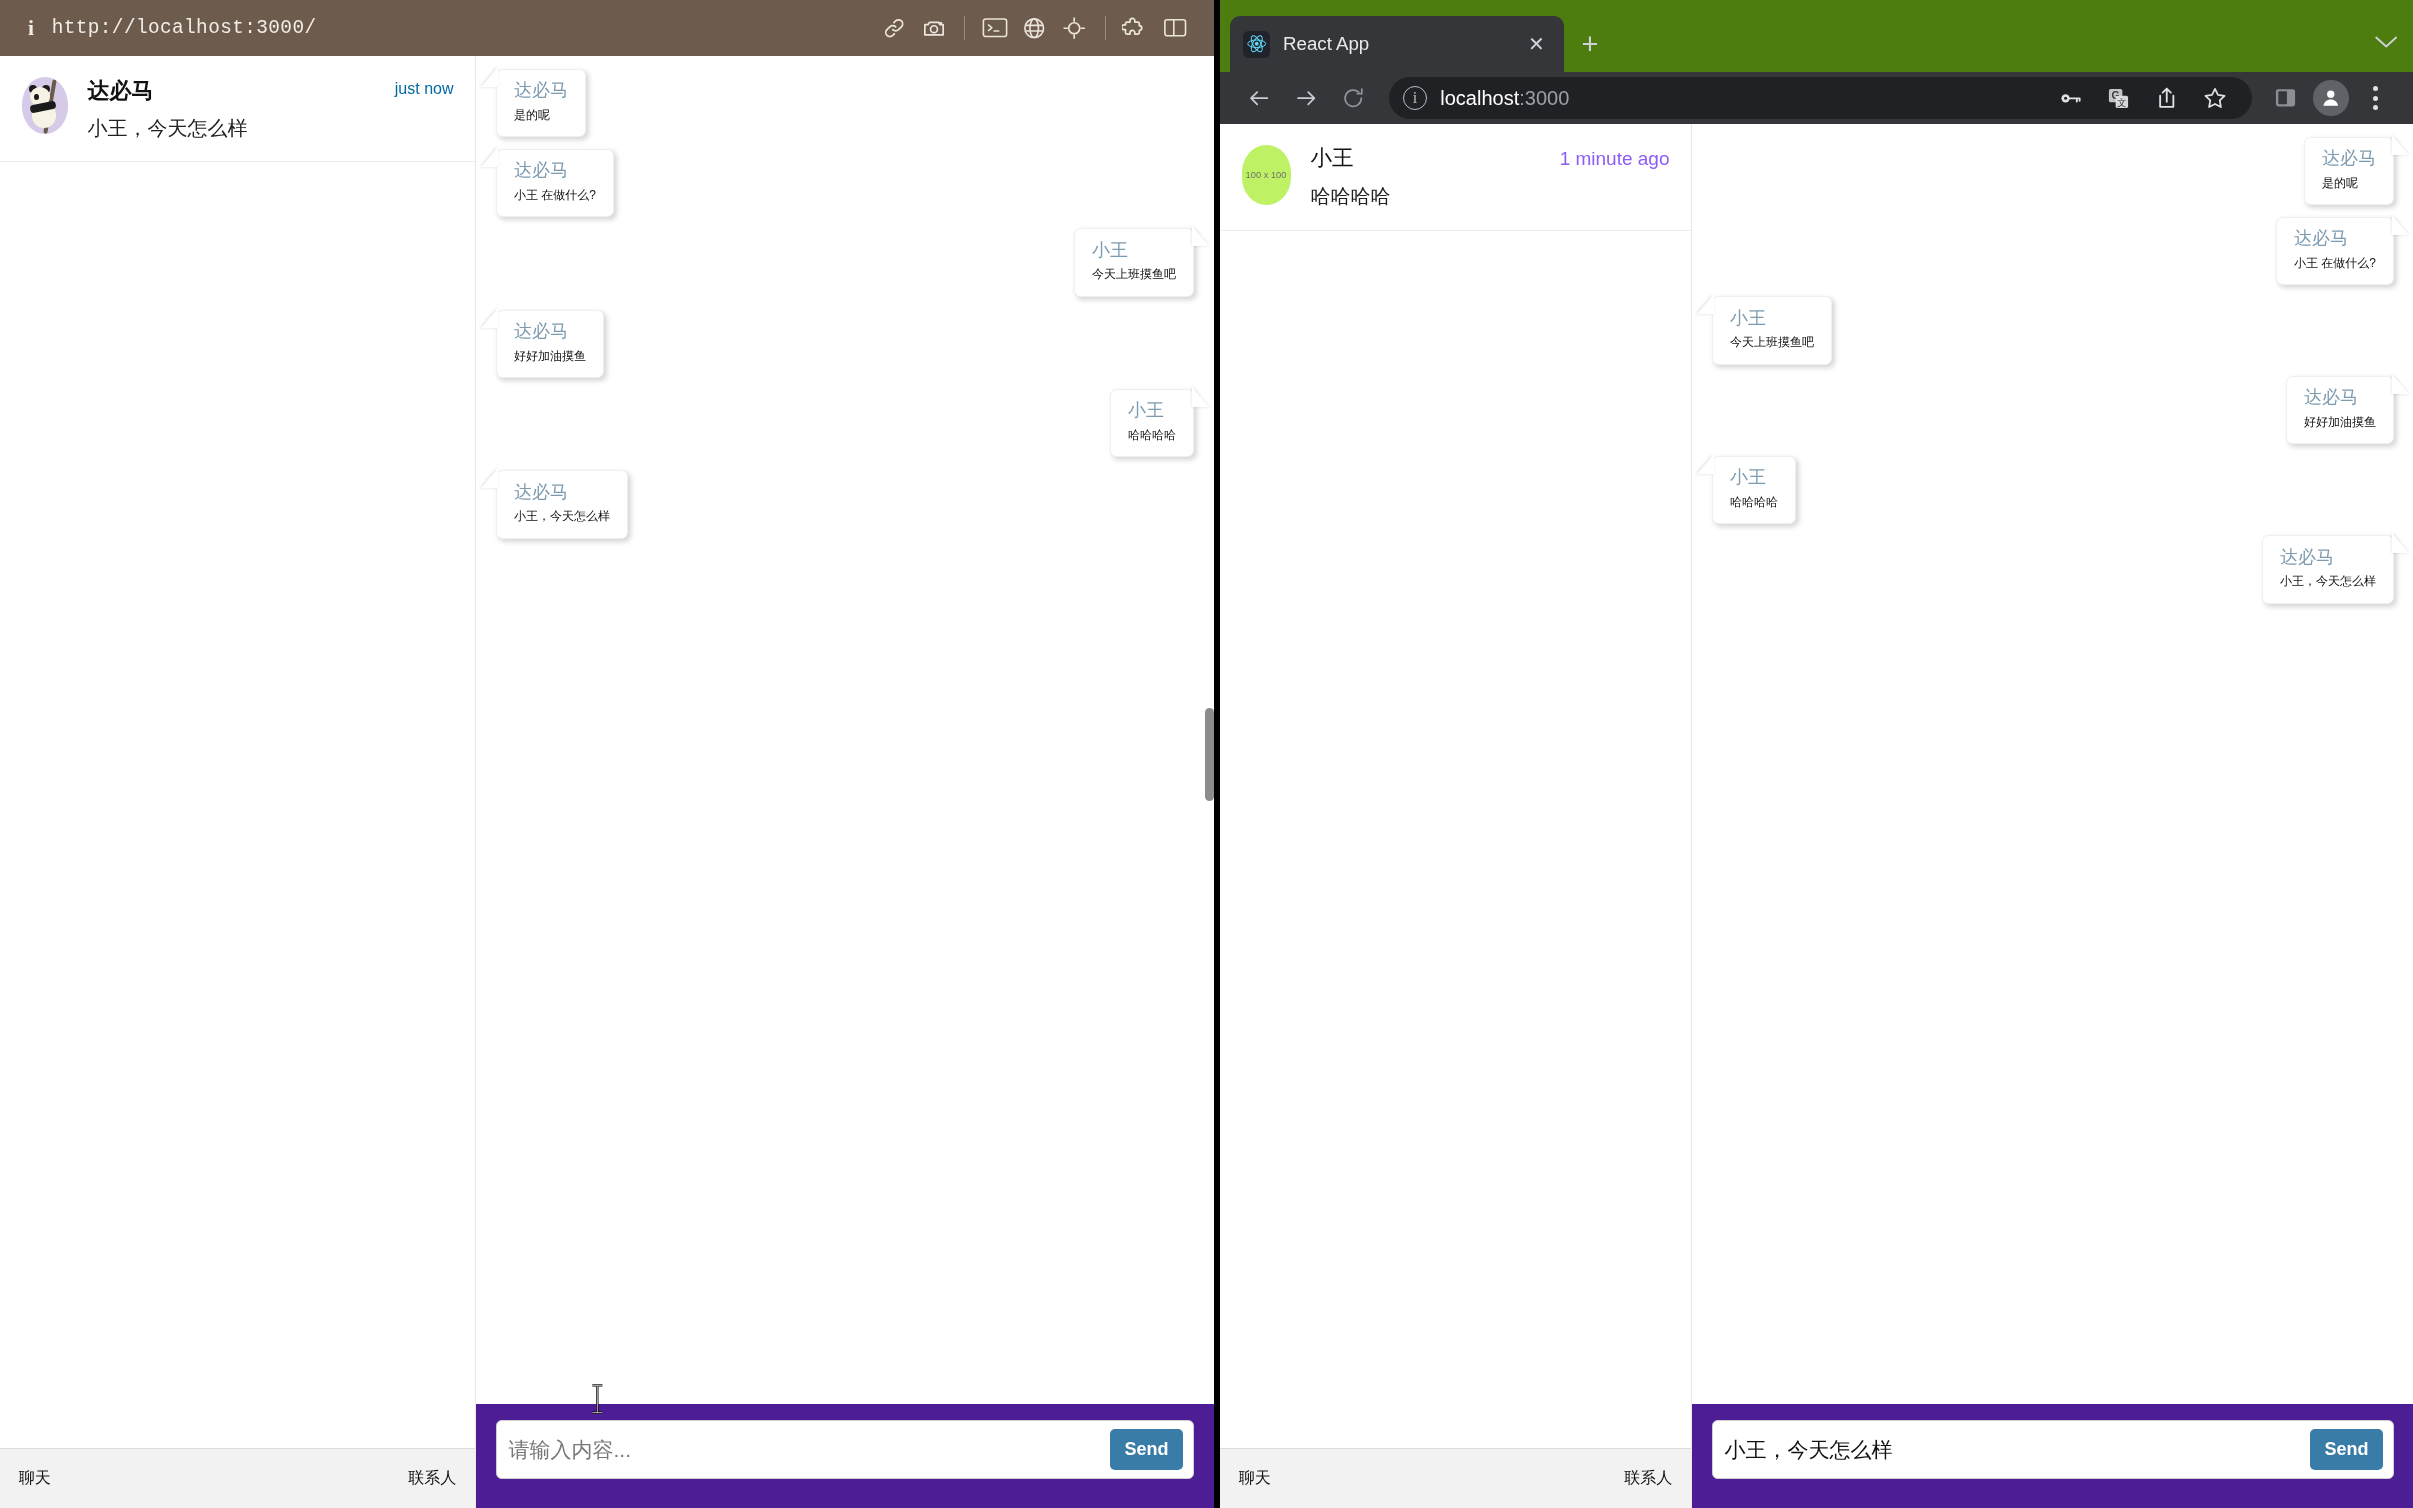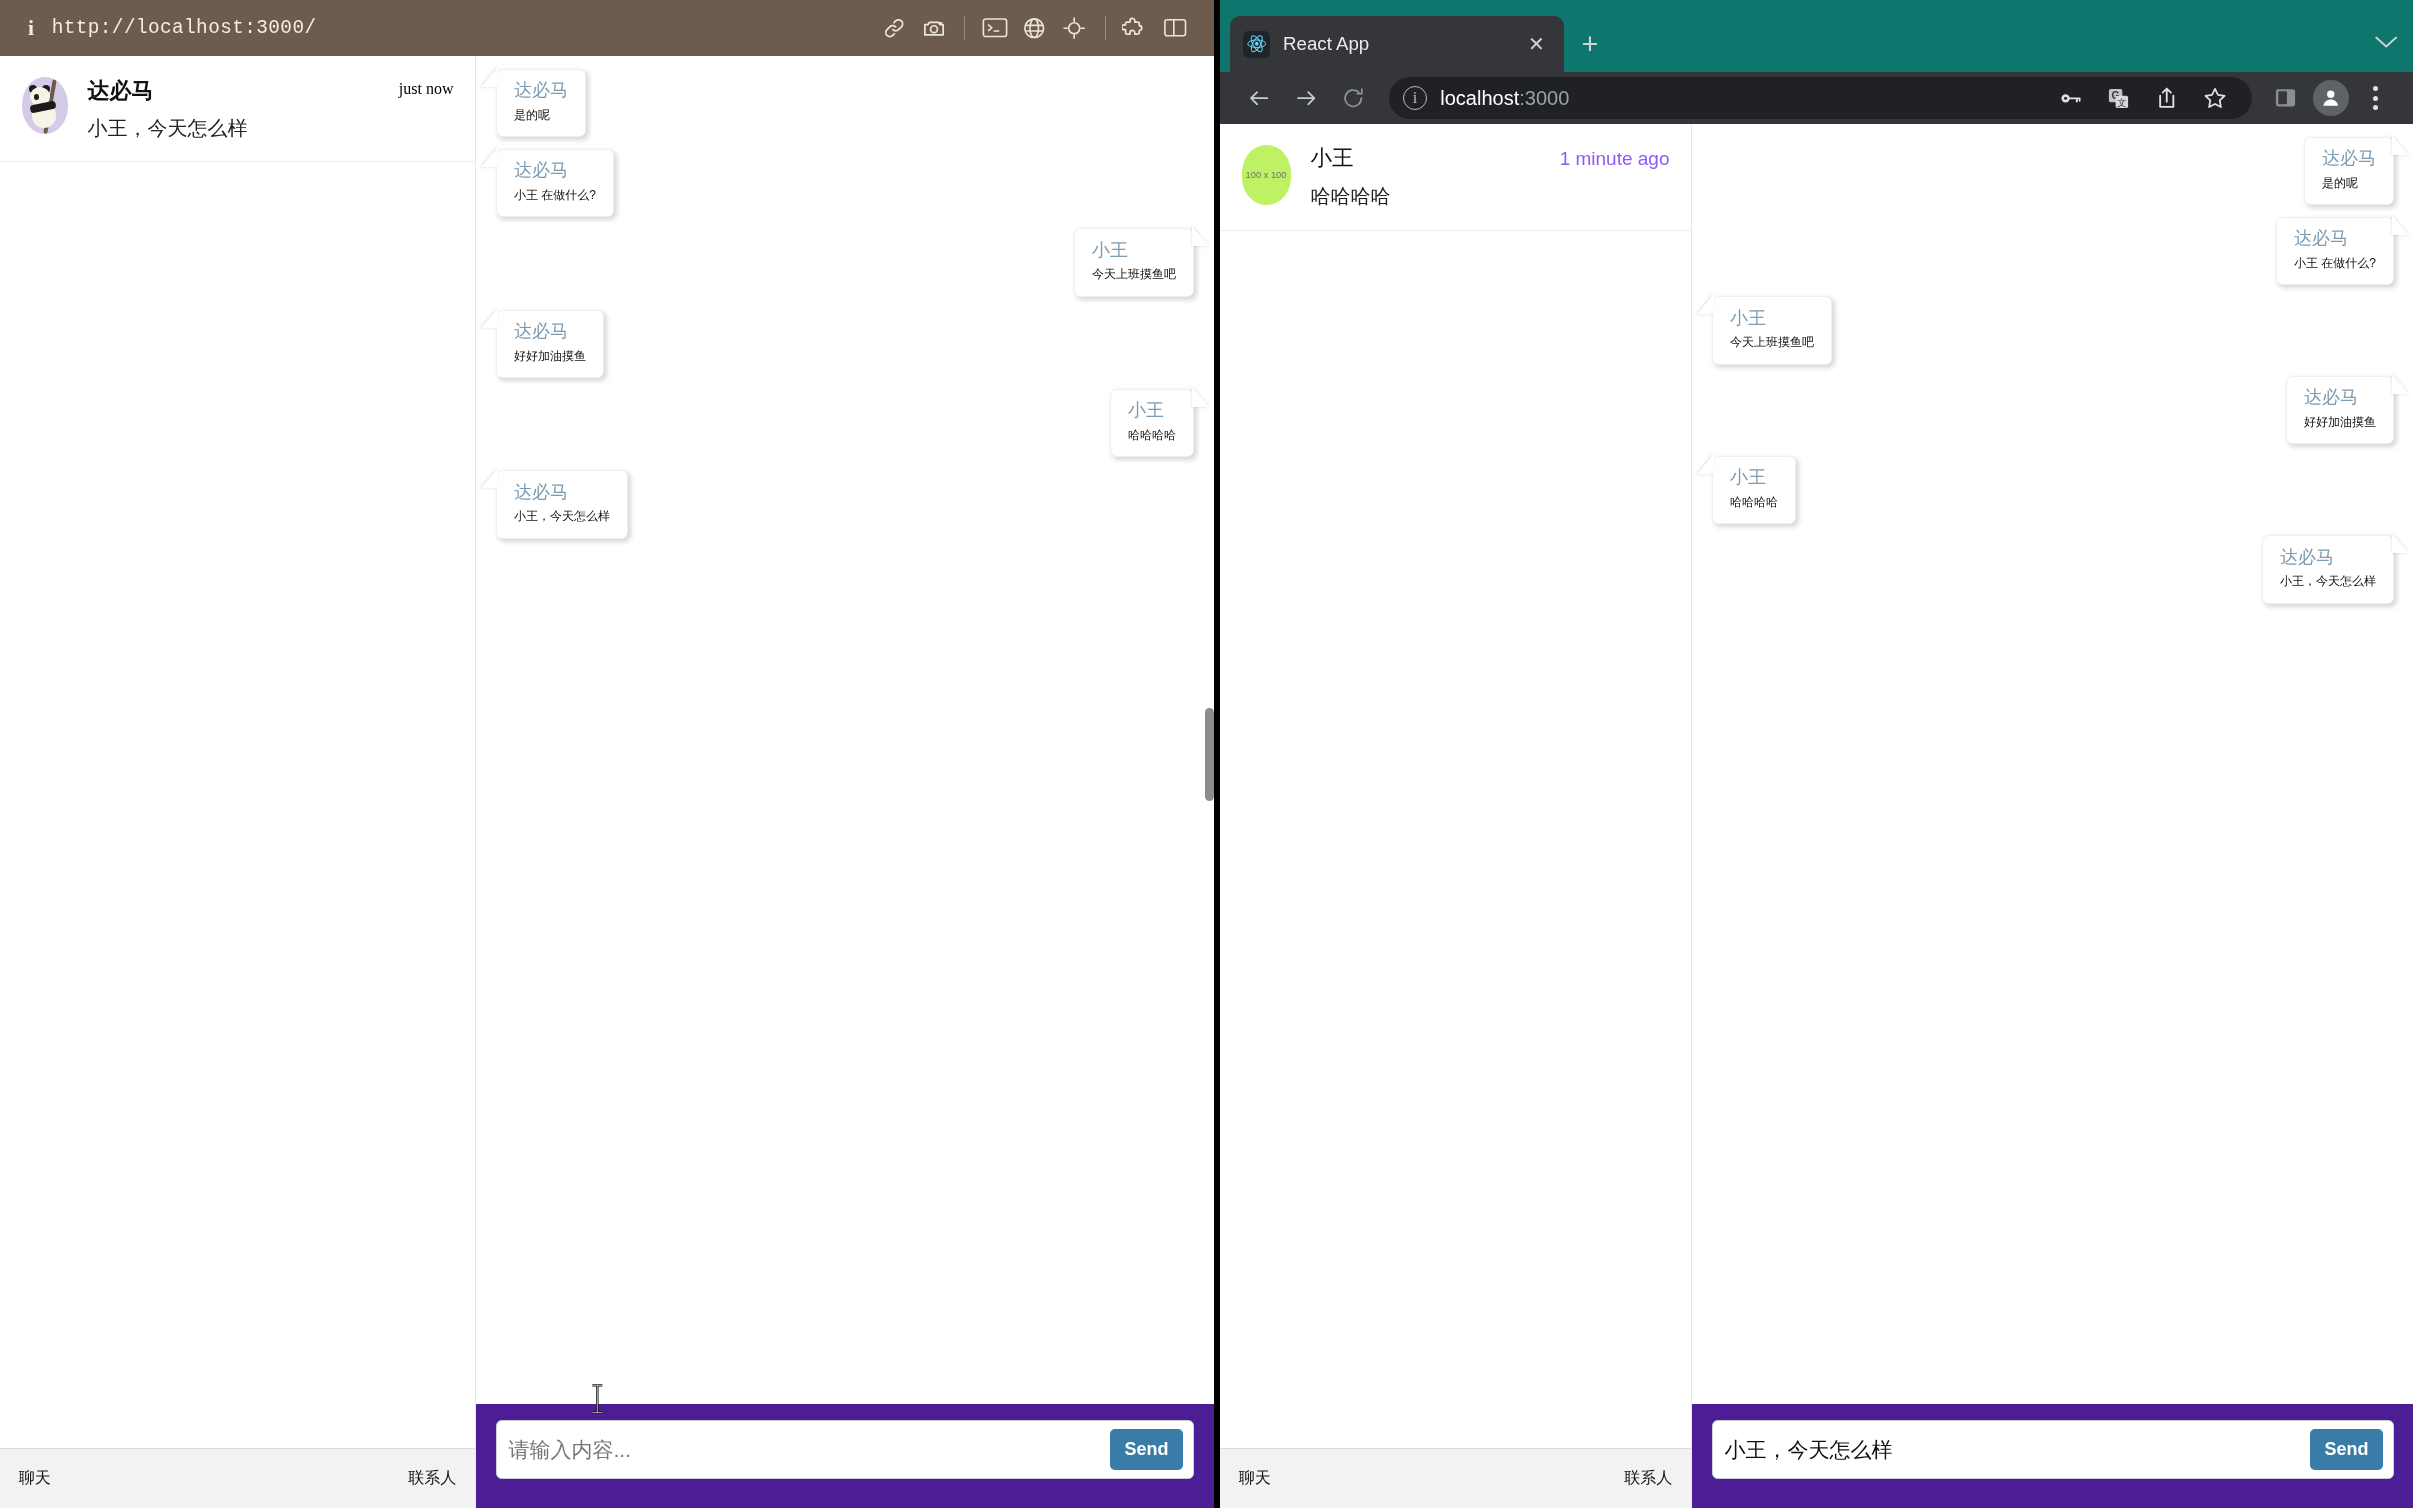--- a/index.html
+++ b/index.html
@@ -55,21 +55,21 @@
   .panda-ear { position:absolute; width:8px; height:8px; border-radius:50%; background:#1b1b1b; }
   .panda-ear.l { left:7.2px; top:8px; }
   .panda-ear.r { left:20px; top:7.2px; }
   .panda-eye { position:absolute; width:5px; height:6.5px; border-radius:50%; background:#1c1c1c; left:12.2px; top:16.5px;}
   .panda-body { position:absolute; width:24.4px; height:24.4px; border-radius:50%; background:#f7f3e6; left:10px; top:26px;}
   .panda-arm { position:absolute; width:26px; height:8px; background:#1b1b1b; left:8.6px; top:26px; transform: rotate(-12deg); border-radius:3.6px;}
   .contact-text { margin-left: 20px; flex: 1 1 auto; padding-top: 1.4px; }
   .contact-name { font-size: 22px; font-weight: bold; color: #111; line-height: 1.28; }
   .contact-snippet { font-size: 20px; color: #222; line-height: 1.45; margin-top: 8px; }
   .contact-time {
-    font-size: 16px; color: #000000; font-family: Liberation Serif, serif;
+    font-size: 16px; color: #0369a1; font-family: Liberation Sans, sans-serif;
     flex: 0 0 auto; padding-top: 4.3px;
   }
   .contacts-spacer { flex: 1 1 auto; }
   .tabbar {
     height: 60px; background: #f2f2f2; border-top: 0.7px solid #dcdcdc;
     display: flex; align-items: center; justify-content: space-between;
     padding: 0 18.7px;
   }
   .tabbar .tab { font-size: 16px; color: #141414; }
 
@@ -121,21 +121,21 @@
   .gutter-thumb {
     position: absolute; left: 1205px; top: 708px; width: 8.6px; height: 93px;
     background: #8c8c8c; border-radius: 5px;
   }
 
   
   .right-window {
     position: absolute; left: 1220px; top: 0; width: 1194px; height: 1508px;
     background: #202124; overflow: hidden;
   }
-  .cr-tabstrip { height: 72px; background: #0f766e; display: flex; align-items: flex-end; padding-left: 10px; position: relative; }
+  .cr-tabstrip { height: 72px; background: #4d7c0f; display: flex; align-items: flex-end; padding-left: 10px; position: relative; }
   .cr-tab {
     height: 56px; width: 334px; background: #35363a; border-radius: 10px 10px 0 0;
     display: flex; align-items: center; padding: 0 13px; position: relative;
   }
   .react-fav {
     width: 27px; height: 27px; border-radius: 5.7px; background: #20232a;
     display: flex; align-items: center; justify-content: center; flex: 0 0 auto;
   }
   .cr-tab-title { color: #e8eaed; font-size: 18.7px; margin-left: 13px; flex: 1 1 auto; white-space: nowrap; overflow: hidden; }
   .cr-tab-close { color: #cfd2d6; font-size: 20px; width: 29px; text-align: center; flex: 0 0 auto; }

